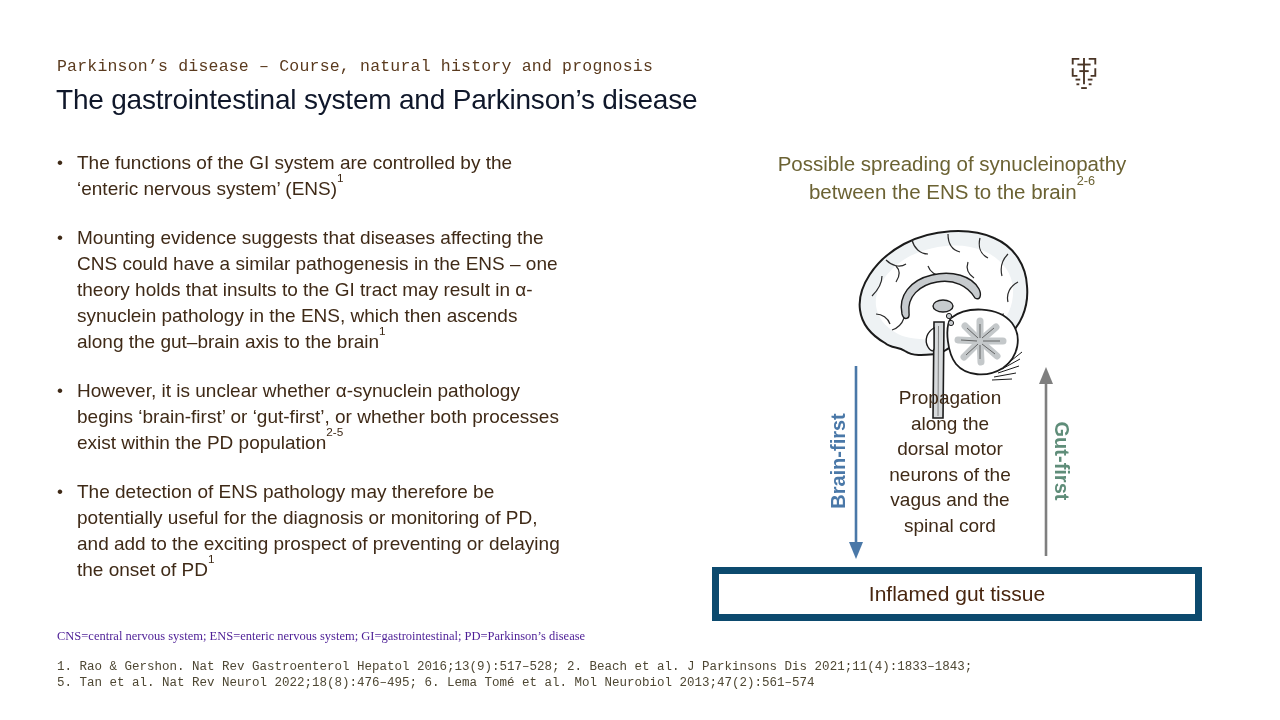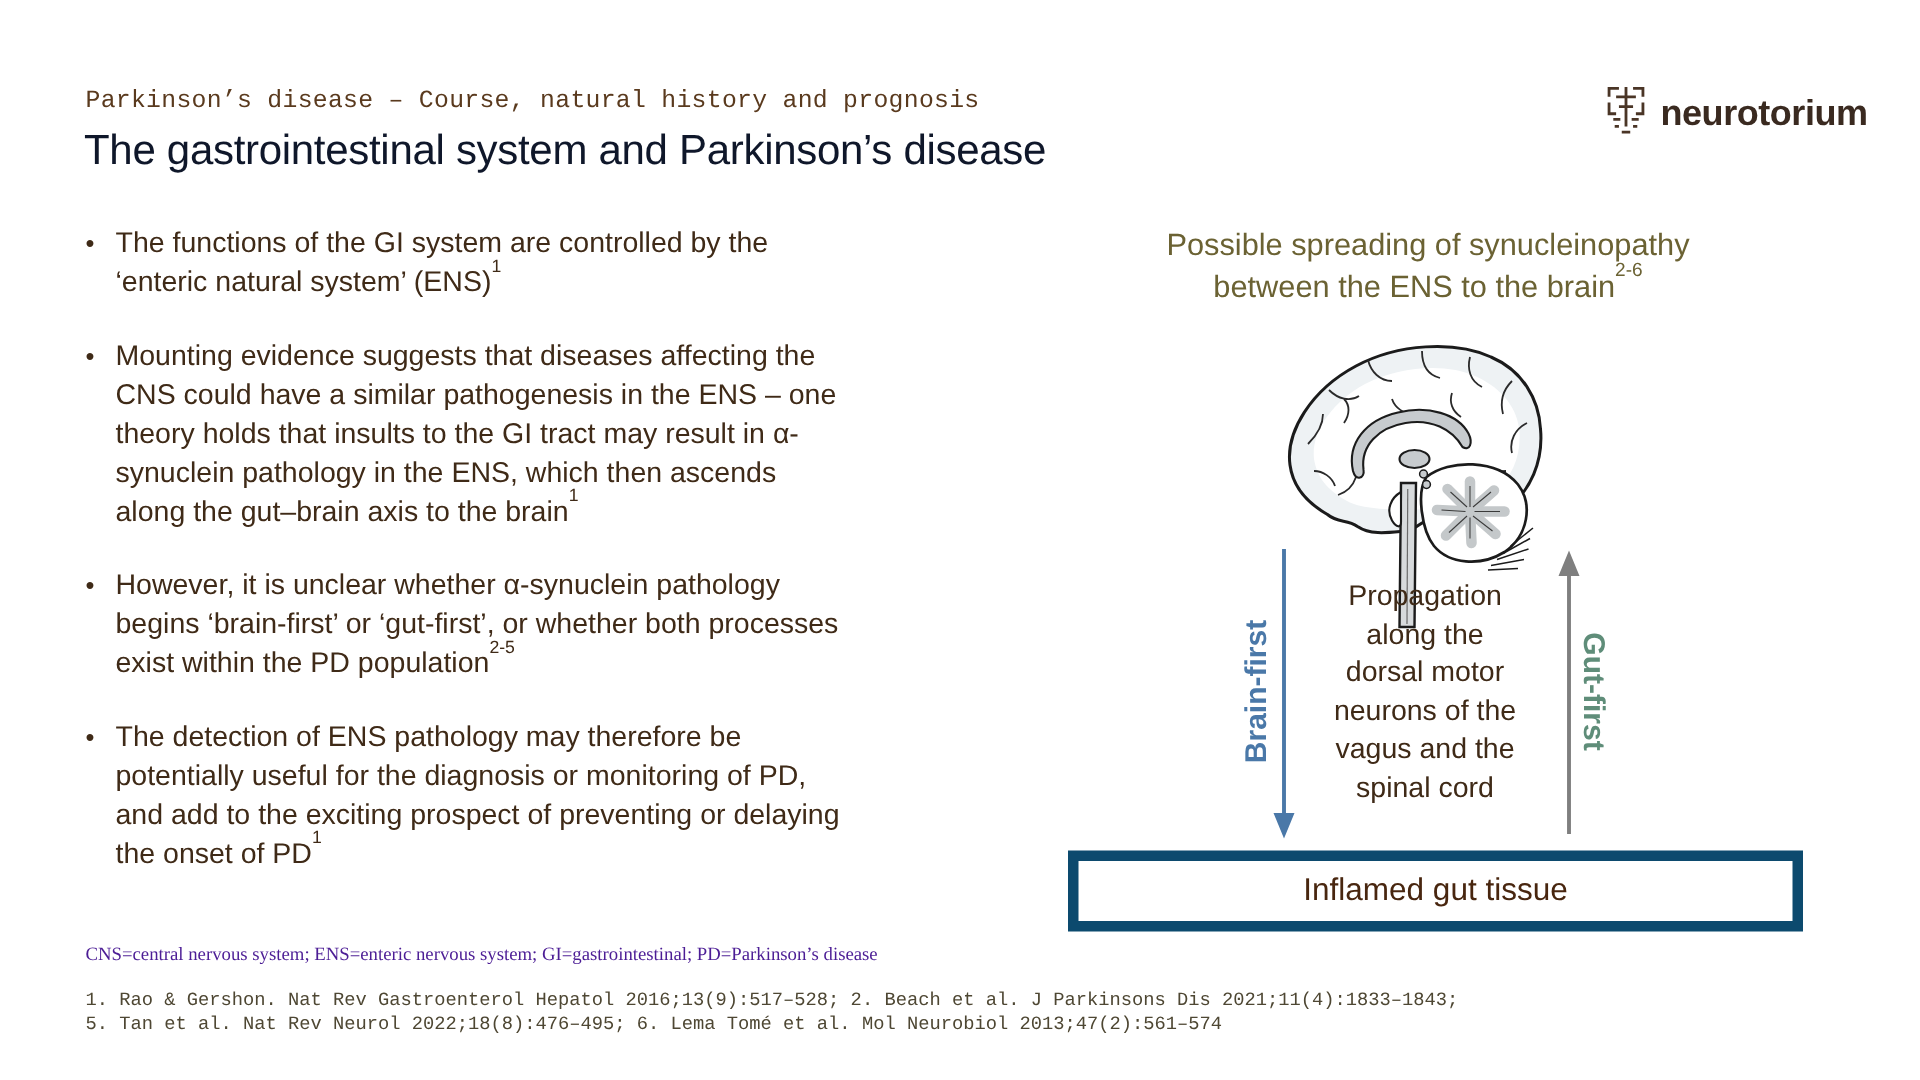--- a/index.html
+++ b/index.html
@@ -61,28 +61,27 @@
         <path d="M22 4 H29 V10"></path>
         <path d="M5 14 V22 H10"></path>
         <path d="M29 14 V22 H24"></path>
         <path d="M8 26 H13"></path>
         <path d="M26 26 H21"></path>
         <path d="M9 31 H12"></path>
         <path d="M22 31 H25"></path>
         <path d="M14 35 H20"></path>
       </svg>
     </span>
-    <span class="logo-text">neurotorium</span>
   </div>
 
   <div class="bullets">
     <div class="bullet">
       <span class="dot">•</span>
       <span><span class="btext">The functions of the GI system are controlled by the
-‘enteric natural system’ (ENS)</span><sup class="ref">1</sup></span>
+‘enteric nervous system’ (ENS)</span><sup class="ref">1</sup></span>
     </div>
     <div class="bullet">
       <span class="dot">•</span>
       <span><span class="btext">Mounting evidence suggests that diseases affecting the
 CNS could have a similar pathogenesis in the ENS – one
 theory holds that insults to the GI tract may result in α-
 synuclein pathology in the ENS, which then ascends
 along the gut–brain axis to the brain</span><sup class="ref">1</sup></span>
     </div>
     <div class="bullet">

